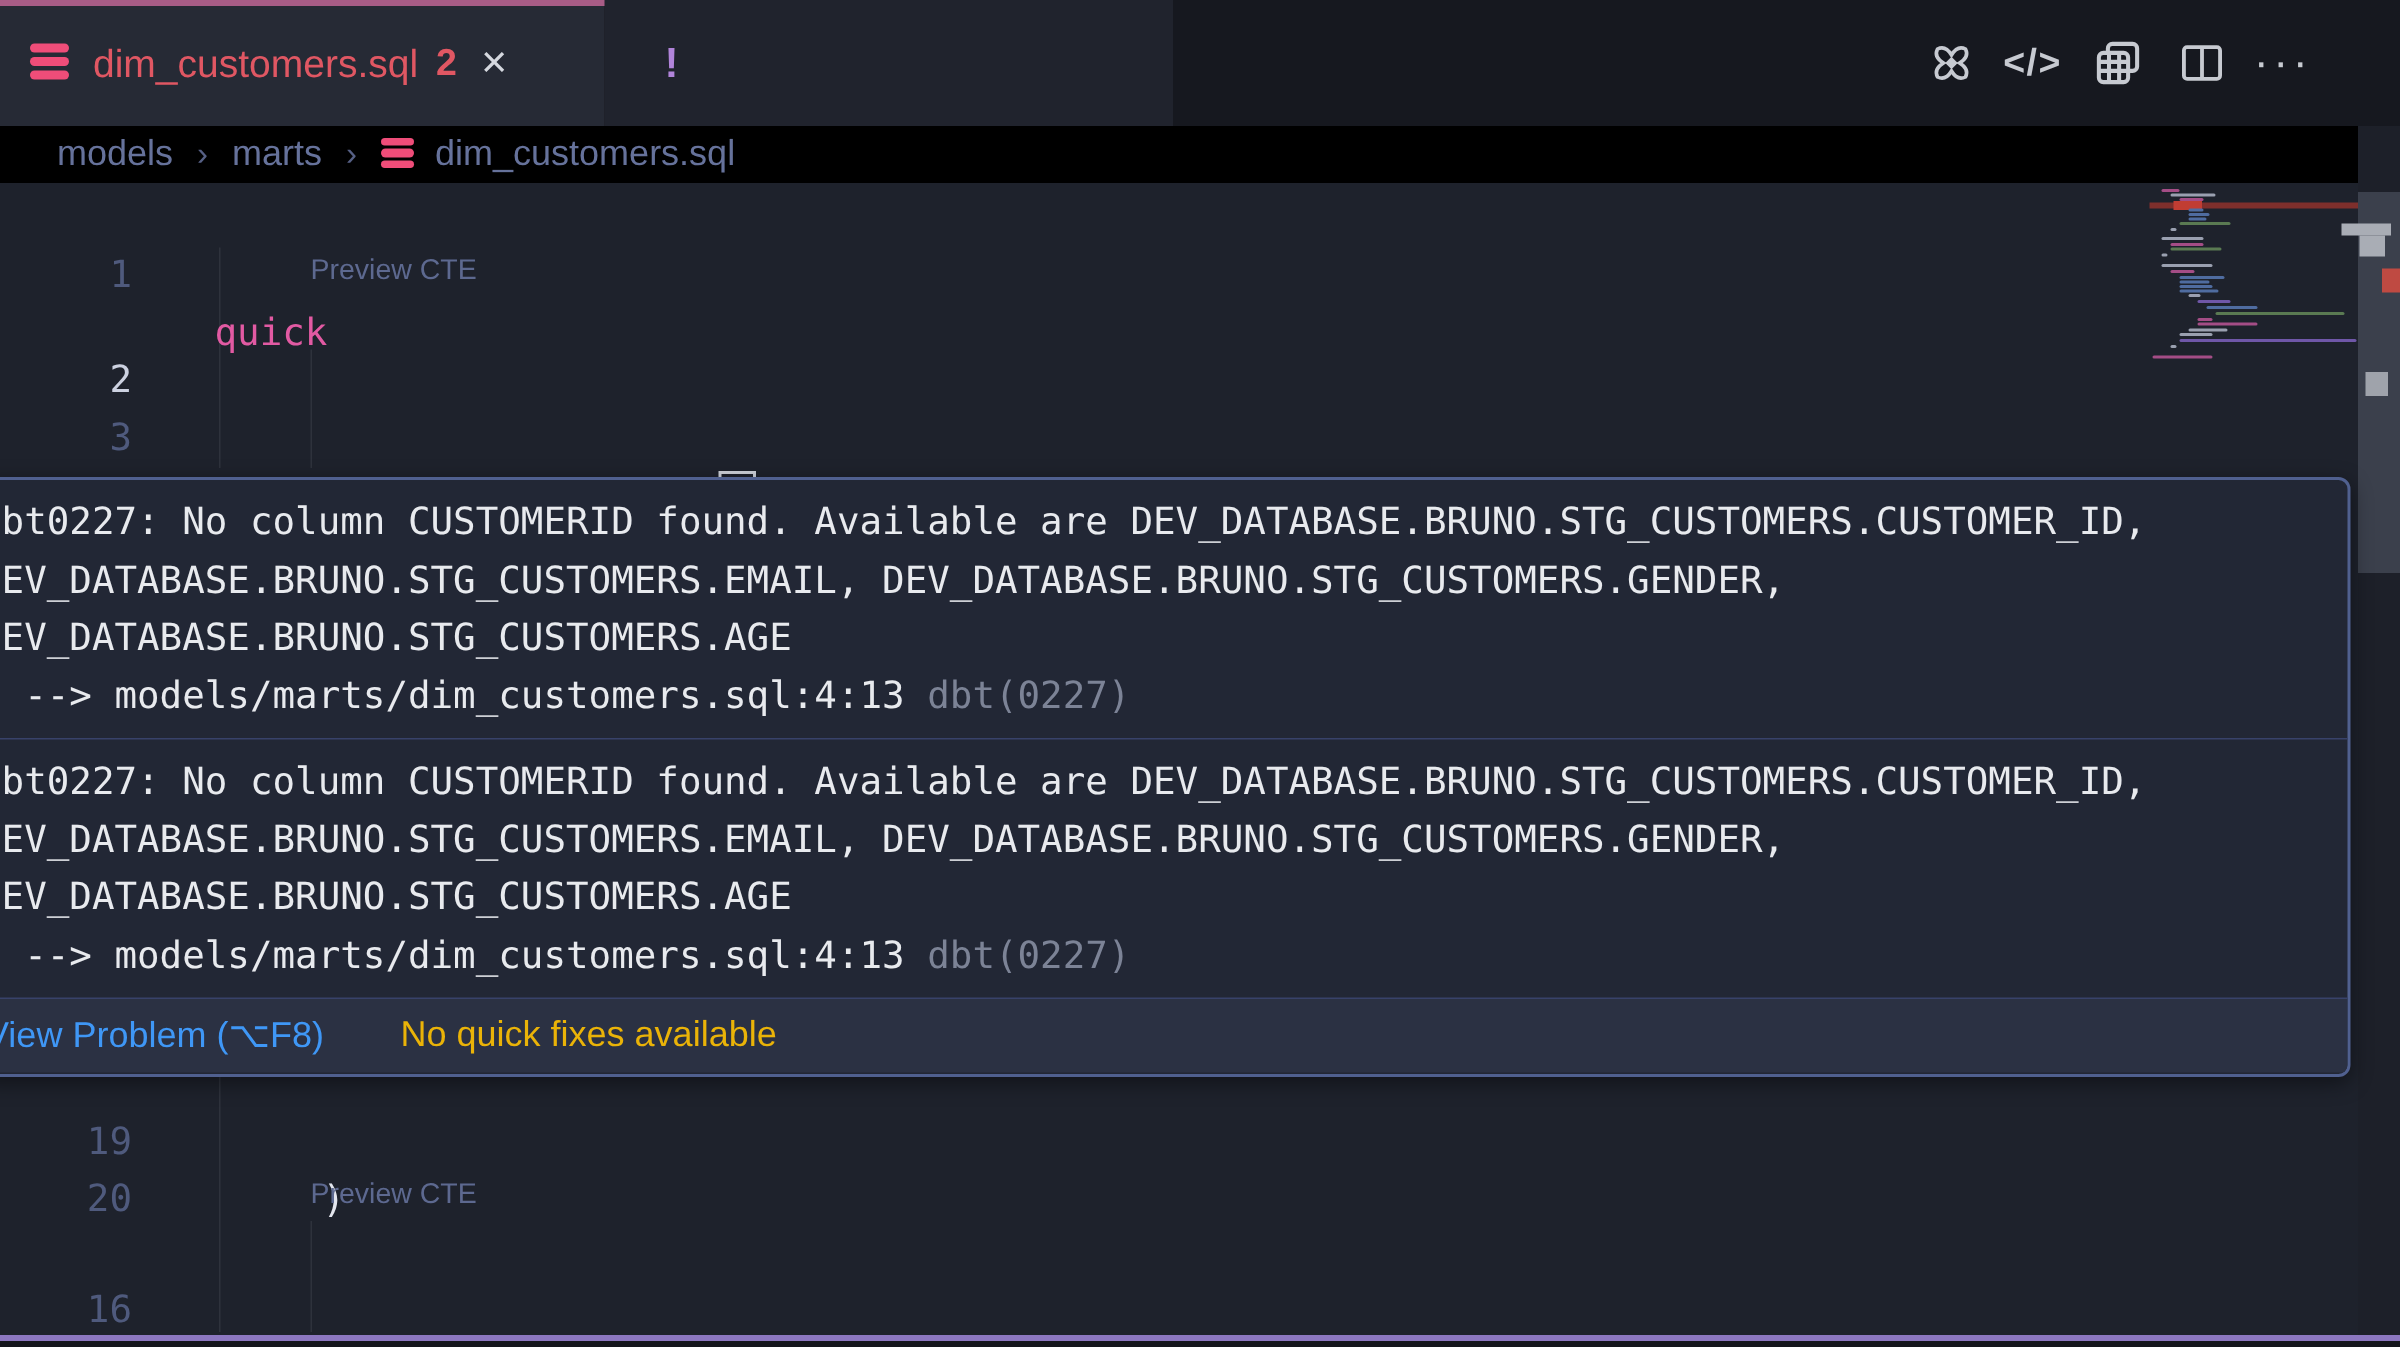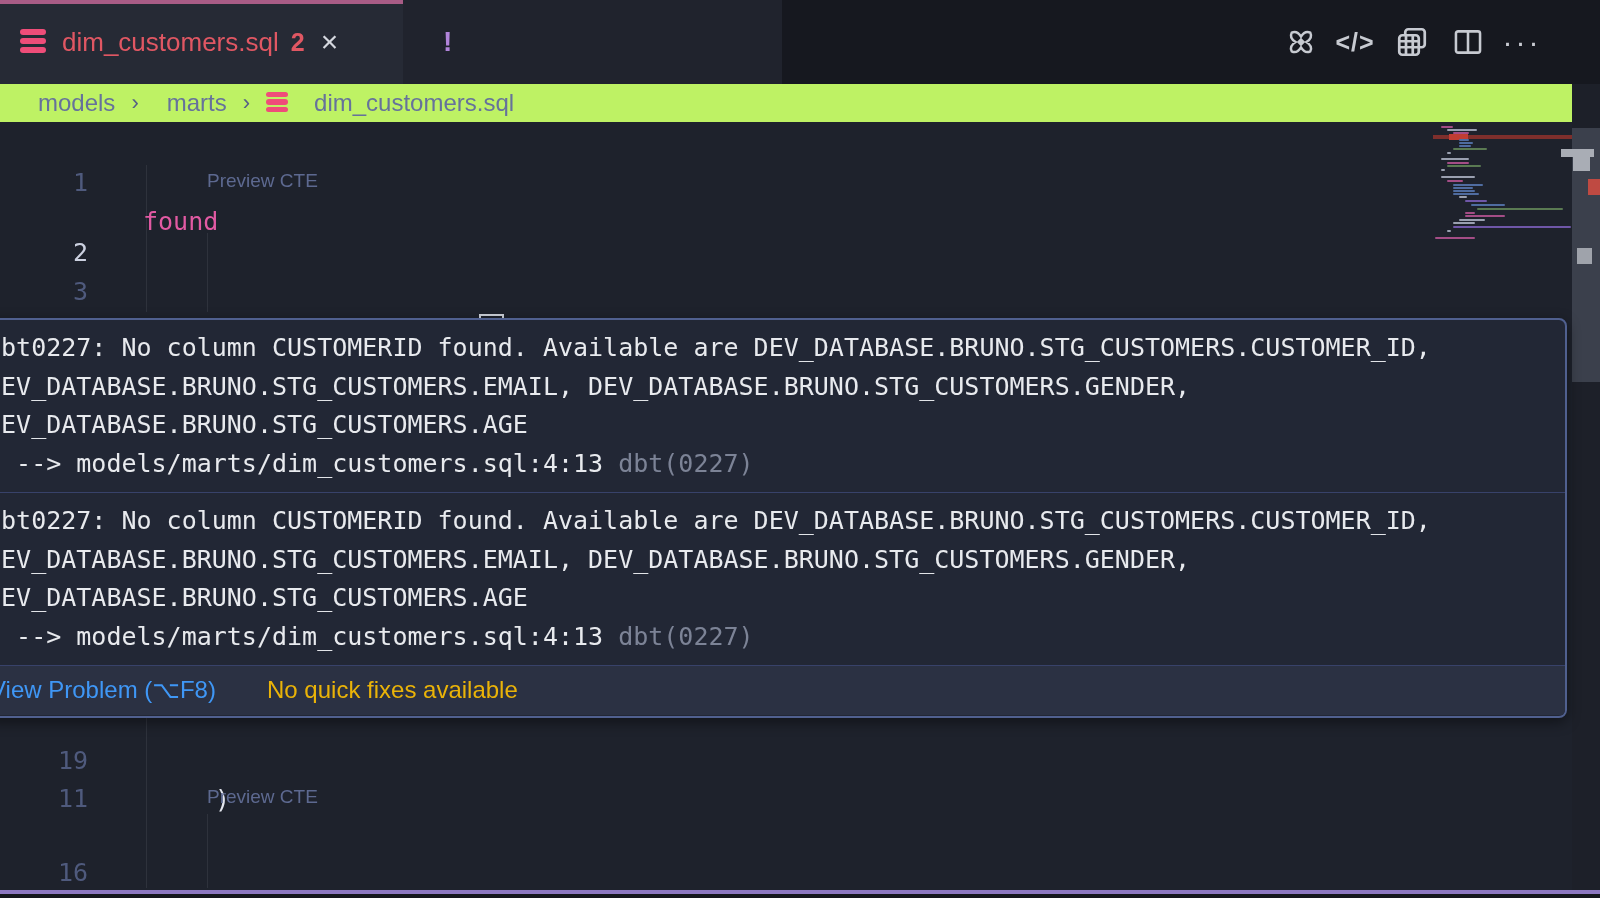--- a/index.html
+++ b/index.html
@@ -32,22 +32,22 @@
   .dbicon.small{width:22px;}
   .dbicon.small span{height:5.5px;margin-bottom:2px;}
 
   
   .tool{top:24px;height:36px;display:flex;align-items:center;justify-content:center;color:#c7cad1;cursor:pointer;}
   .tool svg{stroke:#c7cad1;fill:none;stroke-width:1.8;}
   #icon-code{font-size:25px;letter-spacing:1px;font-weight:600;}
   #icon-more{font-size:30px;letter-spacing:3px;color:#c7cad1;}
 
   
-  #breadcrumb{left:0;top:84px;width:1600px;height:38px;background:#bef264;display:flex;align-items:center;color:#66729b;font-size:24px;}
-  #breadcrumb .bc{margin-left:12px;}
+  #breadcrumb{left:0;top:84px;width:1600px;height:38px;background:#000000;display:flex;align-items:center;color:#66729b;font-size:24px;}
+  #breadcrumb .bc{margin-left:0;}
   #breadcrumb .sep{margin:0 16px;color:#566085;font-size:22px;}
   #breadcrumb .first{margin-left:38px;}
   #breadcrumb .dbicon{margin:0 14px 0 0;}
 
   
   #editor{left:0;top:122px;width:1600px;height:776px;background:#1e222c;}
   .code-row{position:absolute;left:0;width:1600px;height:39px;font-family:"DejaVu Sans Mono",monospace;font-size:25px;line-height:39px;white-space:pre;}
   .lnum{position:absolute;left:26px;width:62px;text-align:right;color:#4f5a7d;}
   .lnum.active{color:#ccd1e0;}
   .ctext{position:absolute;color:#e3e6ee;}
@@ -143,21 +143,21 @@
 
   <div class="guide" style="left:146px;top:43px;height:147px;"></div>
   <div class="guide" style="left:207px;top:111px;height:79px;"></div>
   <div class="guide" style="left:146px;top:580px;height:186px;"></div>
   <div class="guide" style="left:207px;top:692px;height:74px;"></div>
 
   <div id="cur-line-box" class="abs"></div>
 
   <div class="code-row" style="top:2px;">
     <span class="lnum">1</span>
-    <span class="ctext kw" style="left:143px;">found</span>
+    <span class="ctext kw" style="left:143px;">quick</span>
   </div>
 
   <div class="codelens" style="left:207px;top:48px;">Preview CTE</div>
 
   <div class="code-row" style="top:72px;">
     <span class="lnum active">2</span>
     <span class="ctext" style="left:206px;">
       <span>customers </span><span class="kw">as</span><span class="cursor-block">(</span>
     </span>
   </div>
@@ -171,21 +171,21 @@
     <span class="lnum">4</span>
     <span class="ctext" style="left:327px;"><span class="word-hl">customerId</span></span>
   </div>
 
   <div class="code-row" style="top:580px;">
     <span class="lnum">19</span>
     <span class="ctext" style="left:215px;">)</span>
   </div>
 
   <div class="code-row" style="top:618px;">
-    <span class="lnum">11</span>
+    <span class="lnum">20</span>
   </div>
 
   <div class="codelens" style="left:207px;top:664px;">Preview CTE</div>
 
   <div class="code-row" style="top:692px;">
     <span class="lnum">16</span>
     <span class="ctext" style="left:215px;">
       
     </span>
   </div>

